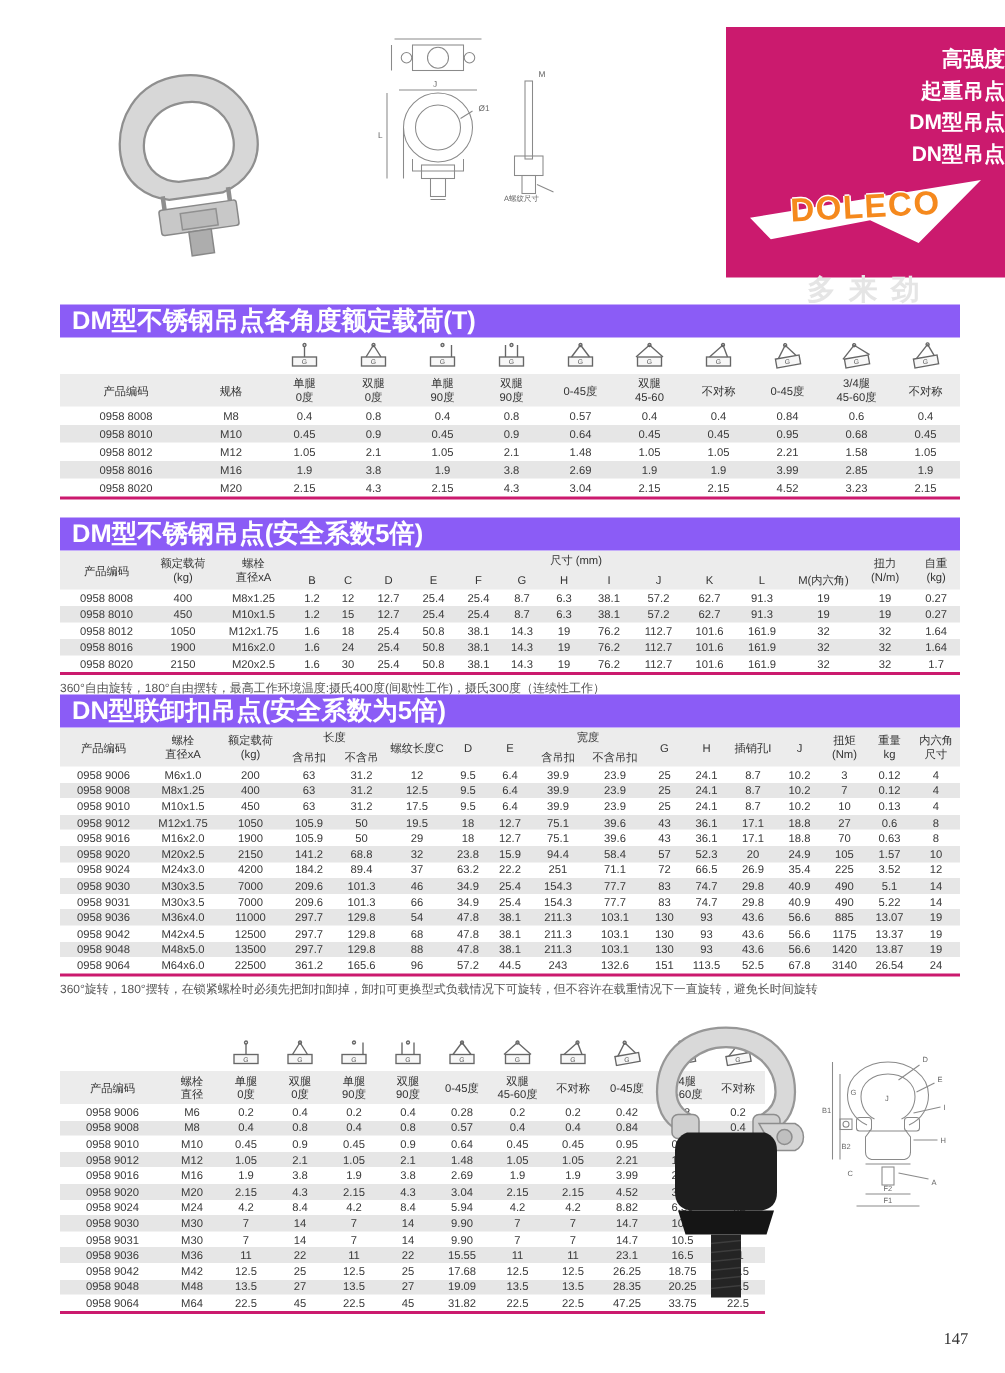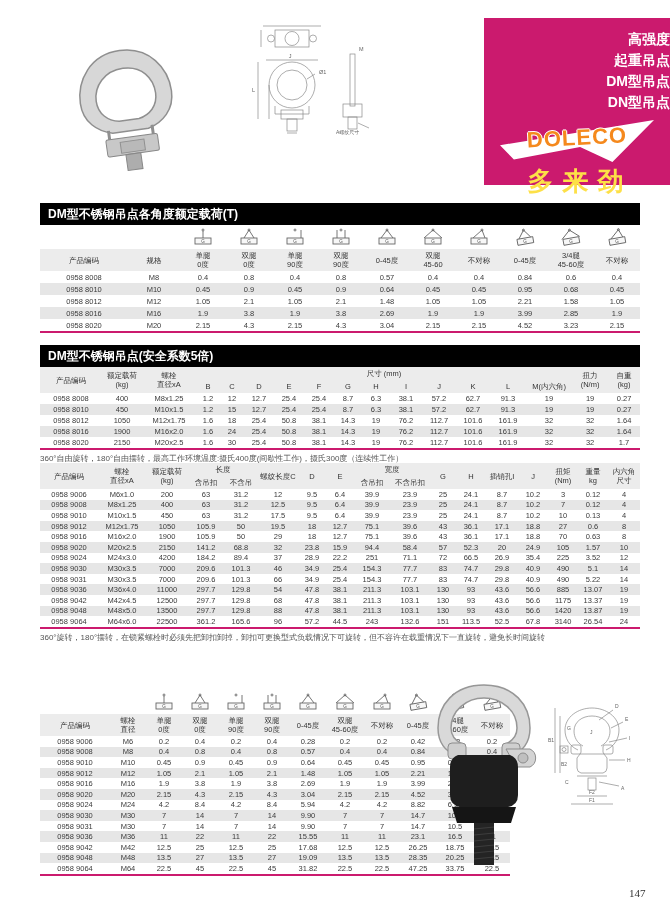--- a/index.html
+++ b/index.html
@@ -11,27 +11,27 @@
   .drawing-dm{position:absolute;left:203px;top:22px;width:170px;height:165px;}
   .brand-box{position:absolute;left:484px;top:18px;width:186px;height:167px;
              background:#cb1a6e;text-align:center;box-sizing:border-box;}
   .brand-lines{padding-top:11px;color:#fff;font-size:14px;font-weight:bold;line-height:1.5;text-align:right;}
   .logo-wrap{position:relative;height:44px;margin-top:6px;}
   .logo-plane{position:absolute;left:16px;top:1px;width:154px;height:42px;background:#fff;
               clip-path:polygon(0% 60%,100% 0%,73% 100%,52% 64%,9% 94%);}
   .logo-text{position:absolute;left:0;right:0;top:6px;color:#f5891d;font-weight:bold;
              font-size:22px;letter-spacing:1px;transform:rotate(-3deg);
              text-shadow:1px 0 0 #fff,-1px 0 0 #fff,0 1px 0 #fff,0 -1px 0 #fff;}
-  .logo-cn{margin-top:1px;color:#fde047;font-size:26px;font-weight:bold;letter-spacing:9px;padding-left:6px;}
+  .logo-cn{margin-top:17px;color:#e5e5e5;font-size:19px;font-weight:bold;letter-spacing:9px;padding-left:6px;}
 
   
   .sect{position:absolute;left:40px;width:600px;}
   #s1{top:203px;} #s2{top:345px;} #s3{top:463px;} #s4{top:690px;width:470px;}
-  .bar{height:22px;line-height:22px;background:#000000;color:#fff;font-weight:bold;
-       font-size:12px;padding-left:8px;box-sizing:border-box;}
+  .bar{height:22px;line-height:22px;background:#8b5cf6;color:#fff;font-weight:bold;
+       font-size:17px;padding-left:8px;box-sizing:border-box;}
   table{width:100%;border-collapse:collapse;table-layout:fixed;border-bottom:2px solid #cb1a6e;}
   th,td{padding:0;text-align:center;overflow:hidden;}
   thead th{background:#ececec;font-weight:normal;color:#333;font-size:7.5px;
            line-height:1.2;padding:2px 0;white-space:pre-line;}
   thead tr.iconrow th{background:#fff;height:22px;padding:1px 0;}
   tbody td{font-size:7.5px;color:#3a3a3a;}
   #s1 tbody td{height:12px;} #s2 tbody td{height:11px;}
   #s3 tbody td{height:10.6px;} #s4 tbody td{height:10.6px;}
   tbody tr:nth-child(even){background:#e6e6e6;}
   .note{font-size:8px;color:#555;margin-top:3px;white-space:nowrap;}
@@ -466,20 +466,23 @@
             <td>32</td>
             <td>32</td>
             <td>1.7</td>
           </tr>
         </tbody>
     </table>
     <div class="note">360°自由旋转，180°自由摆转，最高工作环境温度:摄氏400度(间歇性工作)，摄氏300度（连续性工作）</div>
   </div>
 
   <div class="sect" id="s3">
+    <div class="bar">
+      <span>DN型联卸扣吊点(安全系数为5倍)</span>
+    </div>
     <table>
       <colgroup>
           <col style="width:58px">
           <col style="width:48px">
           <col style="width:42px">
           <col style="width:36px">
           <col style="width:34px">
         <col style="width:40px">
           <col style="width:28px">
           <col style="width:28px">
@@ -638,21 +641,21 @@
             <td>1.57</td>
             <td>10</td>
           </tr>
           <tr>
             <td>0958 9024</td>
             <td>M24x3.0</td>
             <td>4200</td>
             <td>184.2</td>
             <td>89.4</td>
             <td>37</td>
-            <td>28.9</td>
+            <td>63.2</td>
             <td>22.2</td>
             <td>251</td>
             <td>71.1</td>
             <td>72</td>
             <td>66.5</td>
             <td>26.9</td>
             <td>35.4</td>
             <td>225</td>
             <td>3.52</td>
             <td>12</td>

